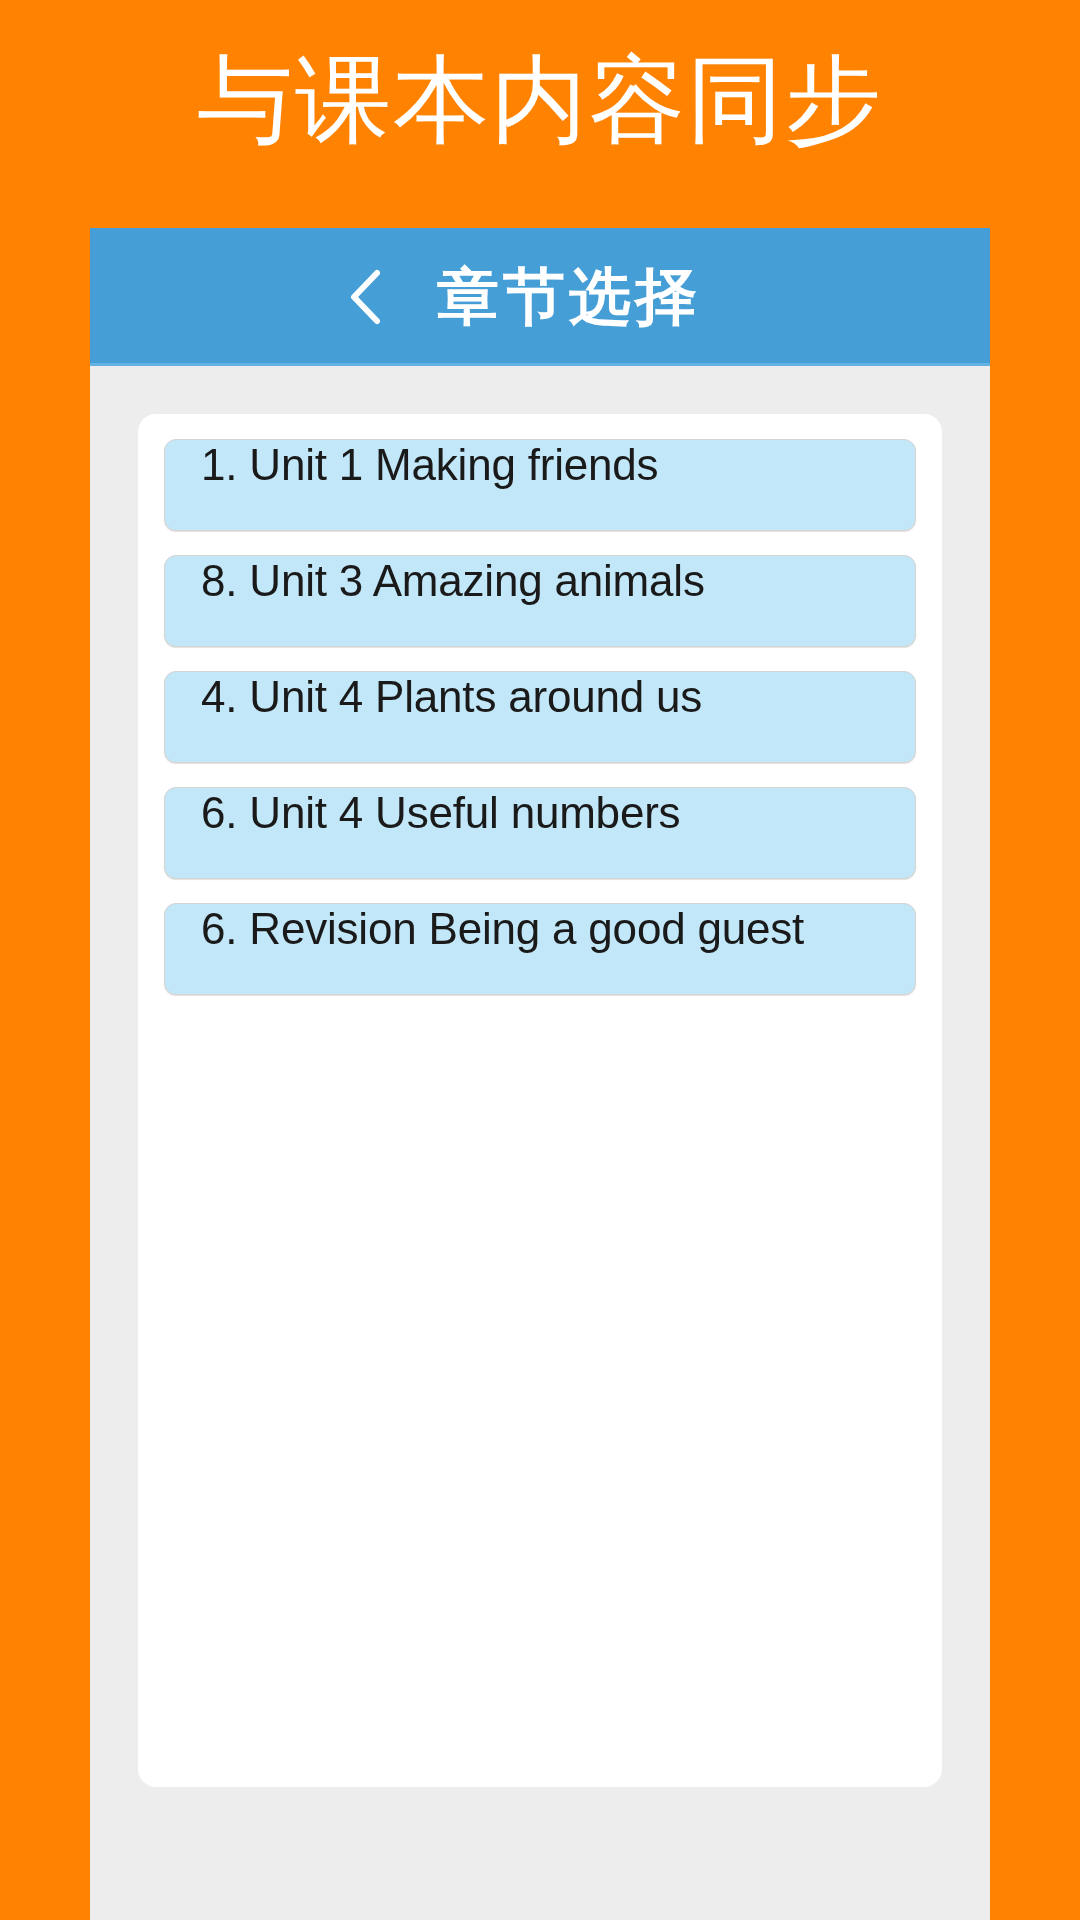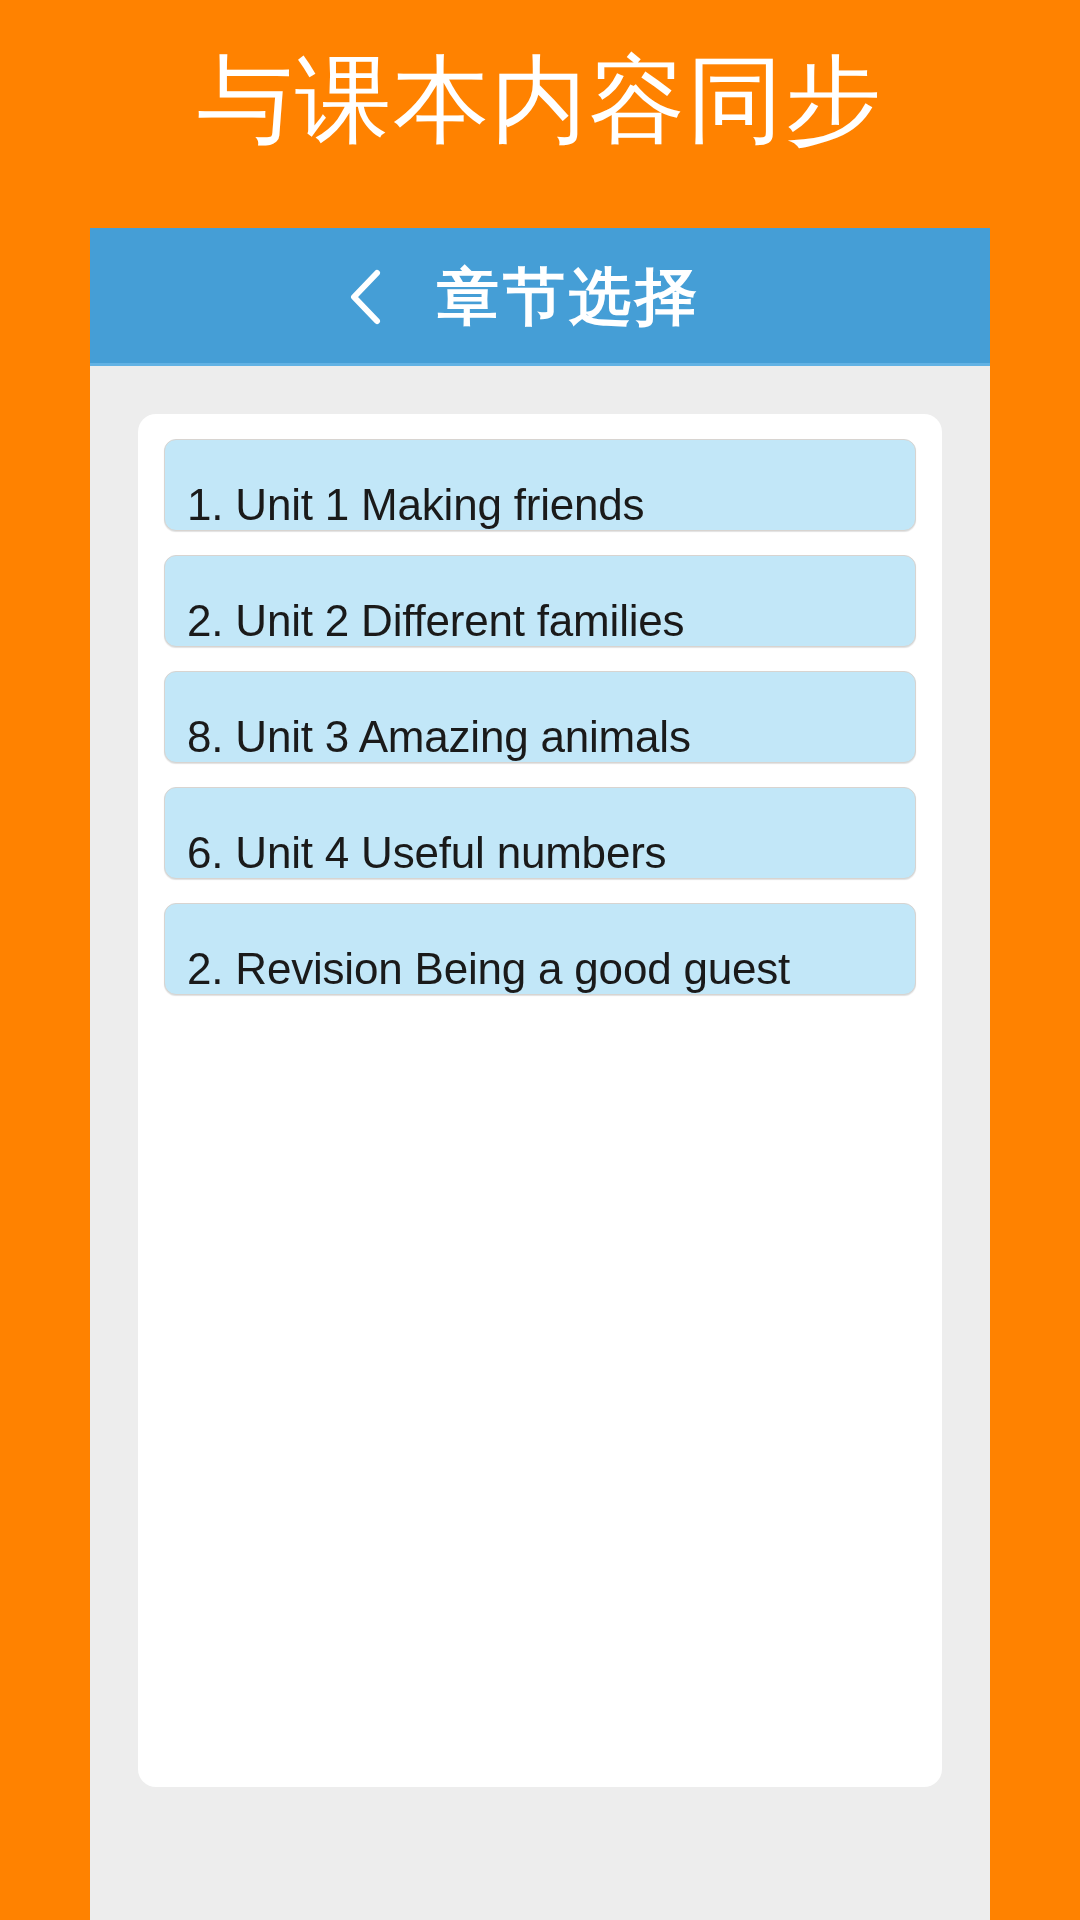--- a/index.html
+++ b/index.html
@@ -101,22 +101,22 @@
     gap: 24px;
   }
 
   .chapter-item {
     height: 92px;
     background: #c2e7f8;
     border: 1px solid #d8d4d0;
     border-radius: 12px;
     box-sizing: border-box;
     display: flex;
-    align-items: flex-end;
-    padding-left: 22px;
+    align-items: flex-start;
+    padding-left: 36px;
     box-shadow: 0 1px 1px rgba(0,0,0,0.12);
     cursor: pointer;
   }
   .chapter-item-label {
     color: #1a1a1a;
     font-size: 44px;
     line-height: 50px;
     font-weight: 400;
     letter-spacing: -0.2px;
     white-space: nowrap;
@@ -141,35 +141,35 @@
     <div class="appbar-underline"></div>
   </div>
 
   <div class="content-card">
     <div class="chapter-list">
 
       <div class="chapter-item">
         <span class="chapter-item-label">1. Unit 1 Making friends</span>
       </div>
 
-      <div class="chapter-item">
-        <span class="chapter-item-label">2. Unit 2 Different families</span>
-      </div>
 
       <div class="chapter-item">
         <span class="chapter-item-label">8. Unit 3 Amazing animals</span>
       </div>
 
+      <div class="chapter-item">
+        <span class="chapter-item-label">4. Unit 4 Plants around us</span>
+      </div>
 
 
       <div class="chapter-item">
         <span class="chapter-item-label">6. Unit 4 Useful numbers</span>
       </div>
 
       <div class="chapter-item">
-        <span class="chapter-item-label">2. Revision Being a good guest</span>
+        <span class="chapter-item-label">6. Revision Being a good guest</span>
       </div>
 
 
     </div>
   </div>
 
 </div>
 
 </body></html>

